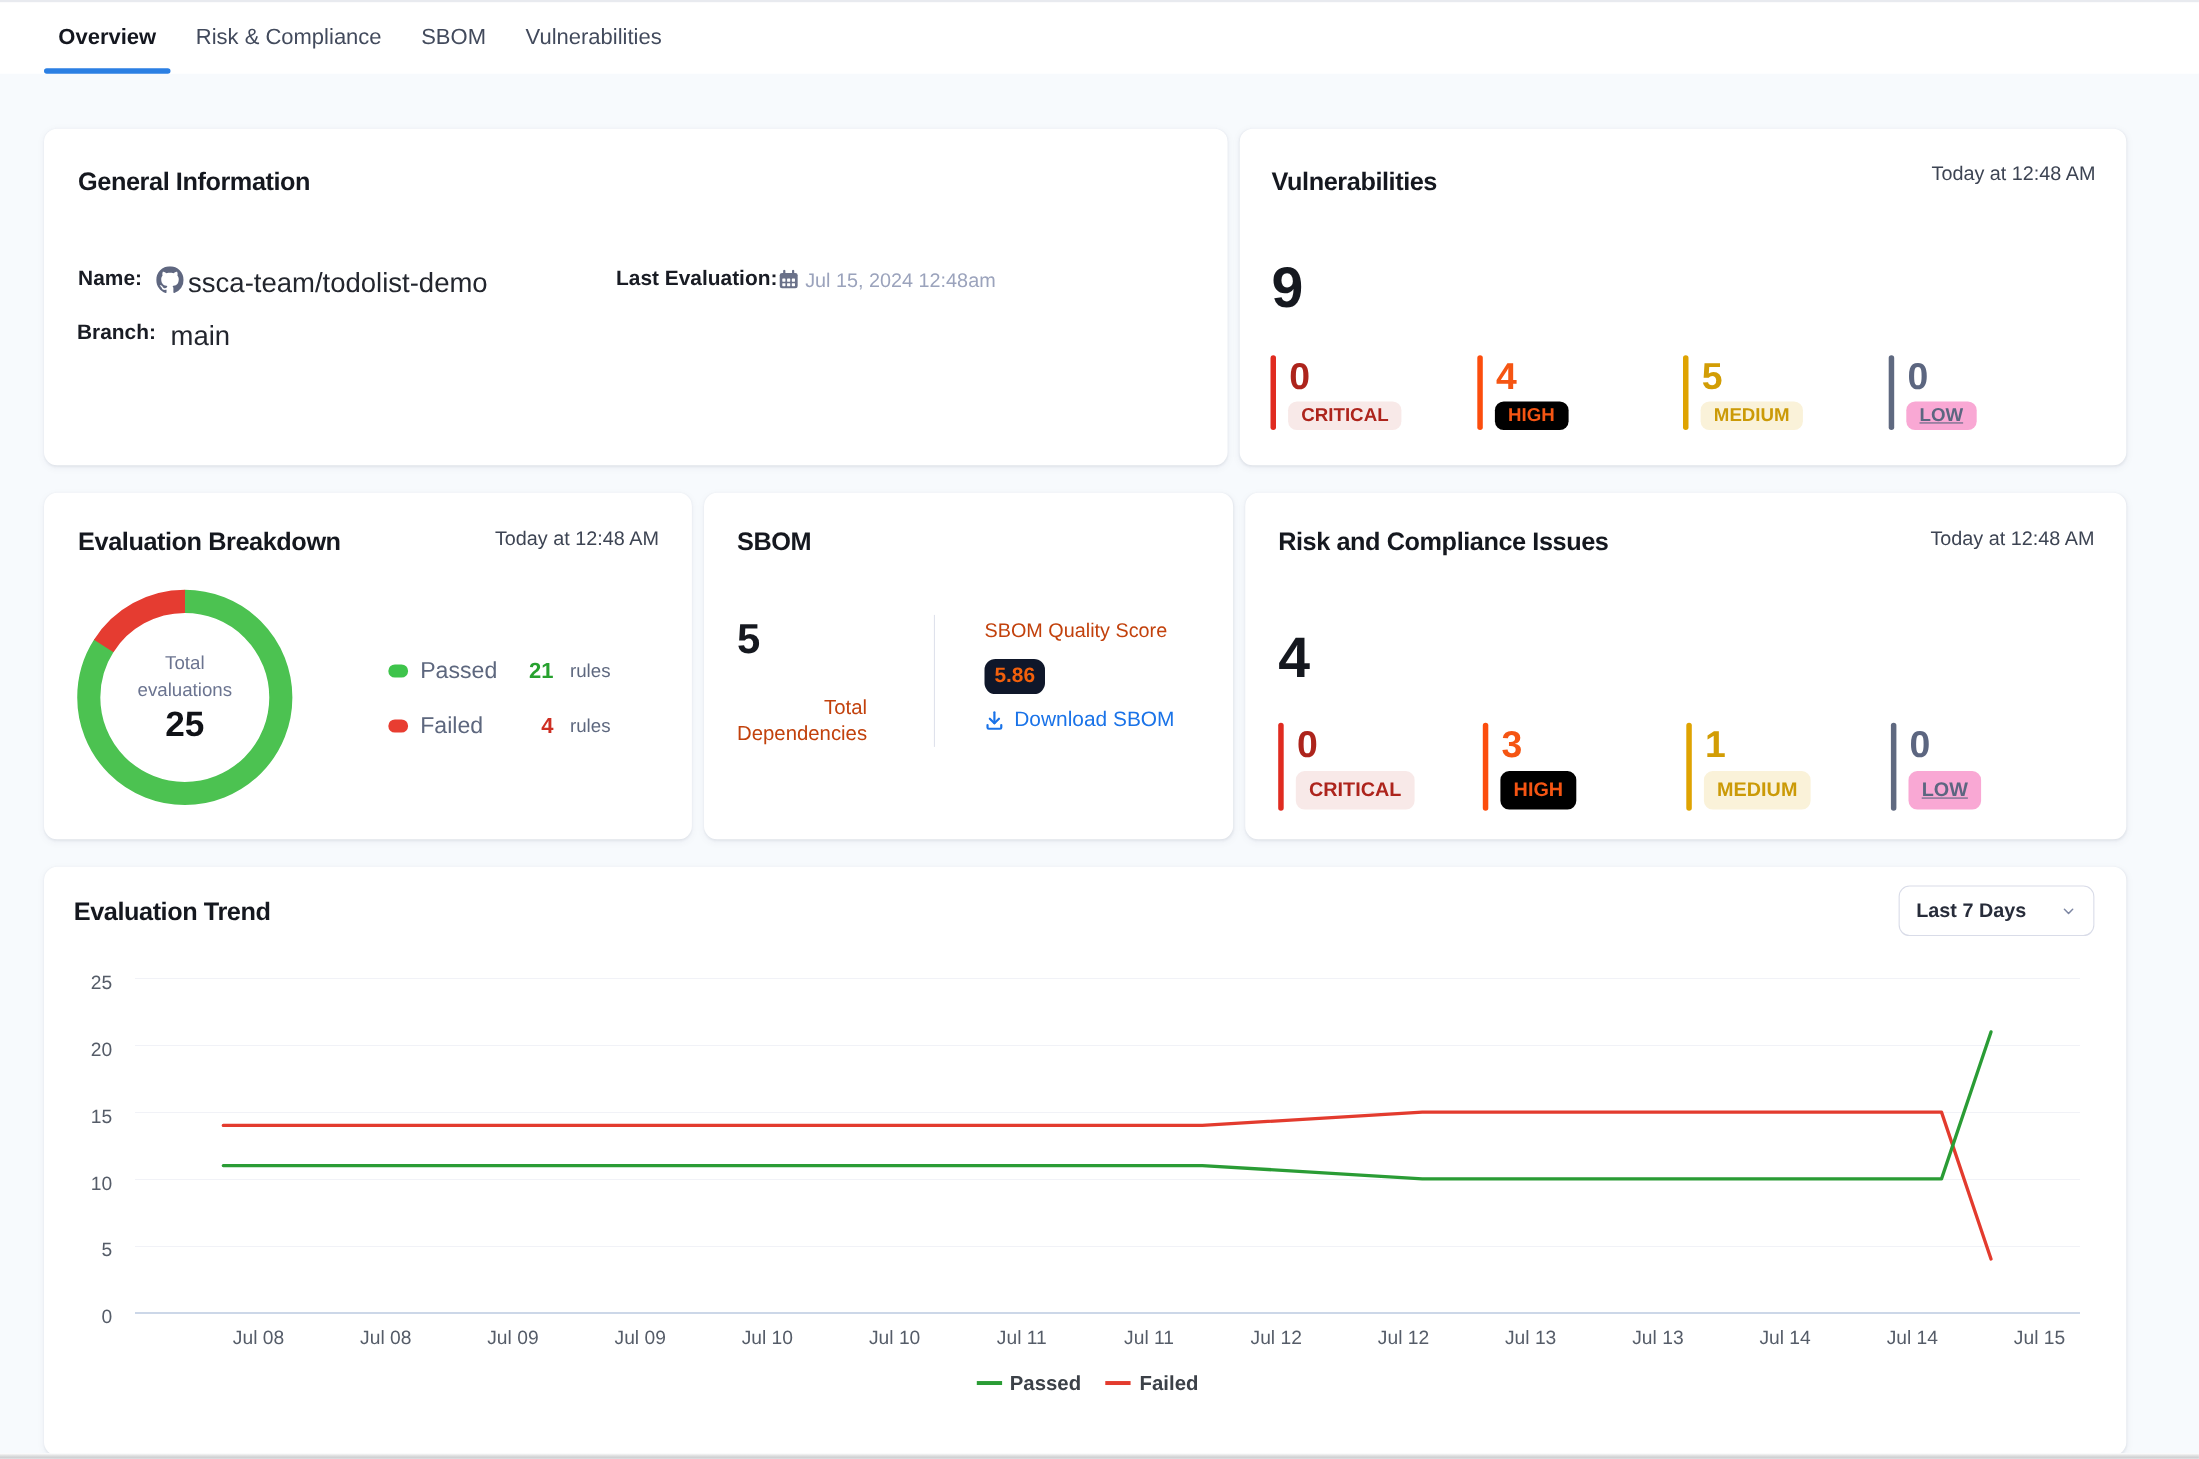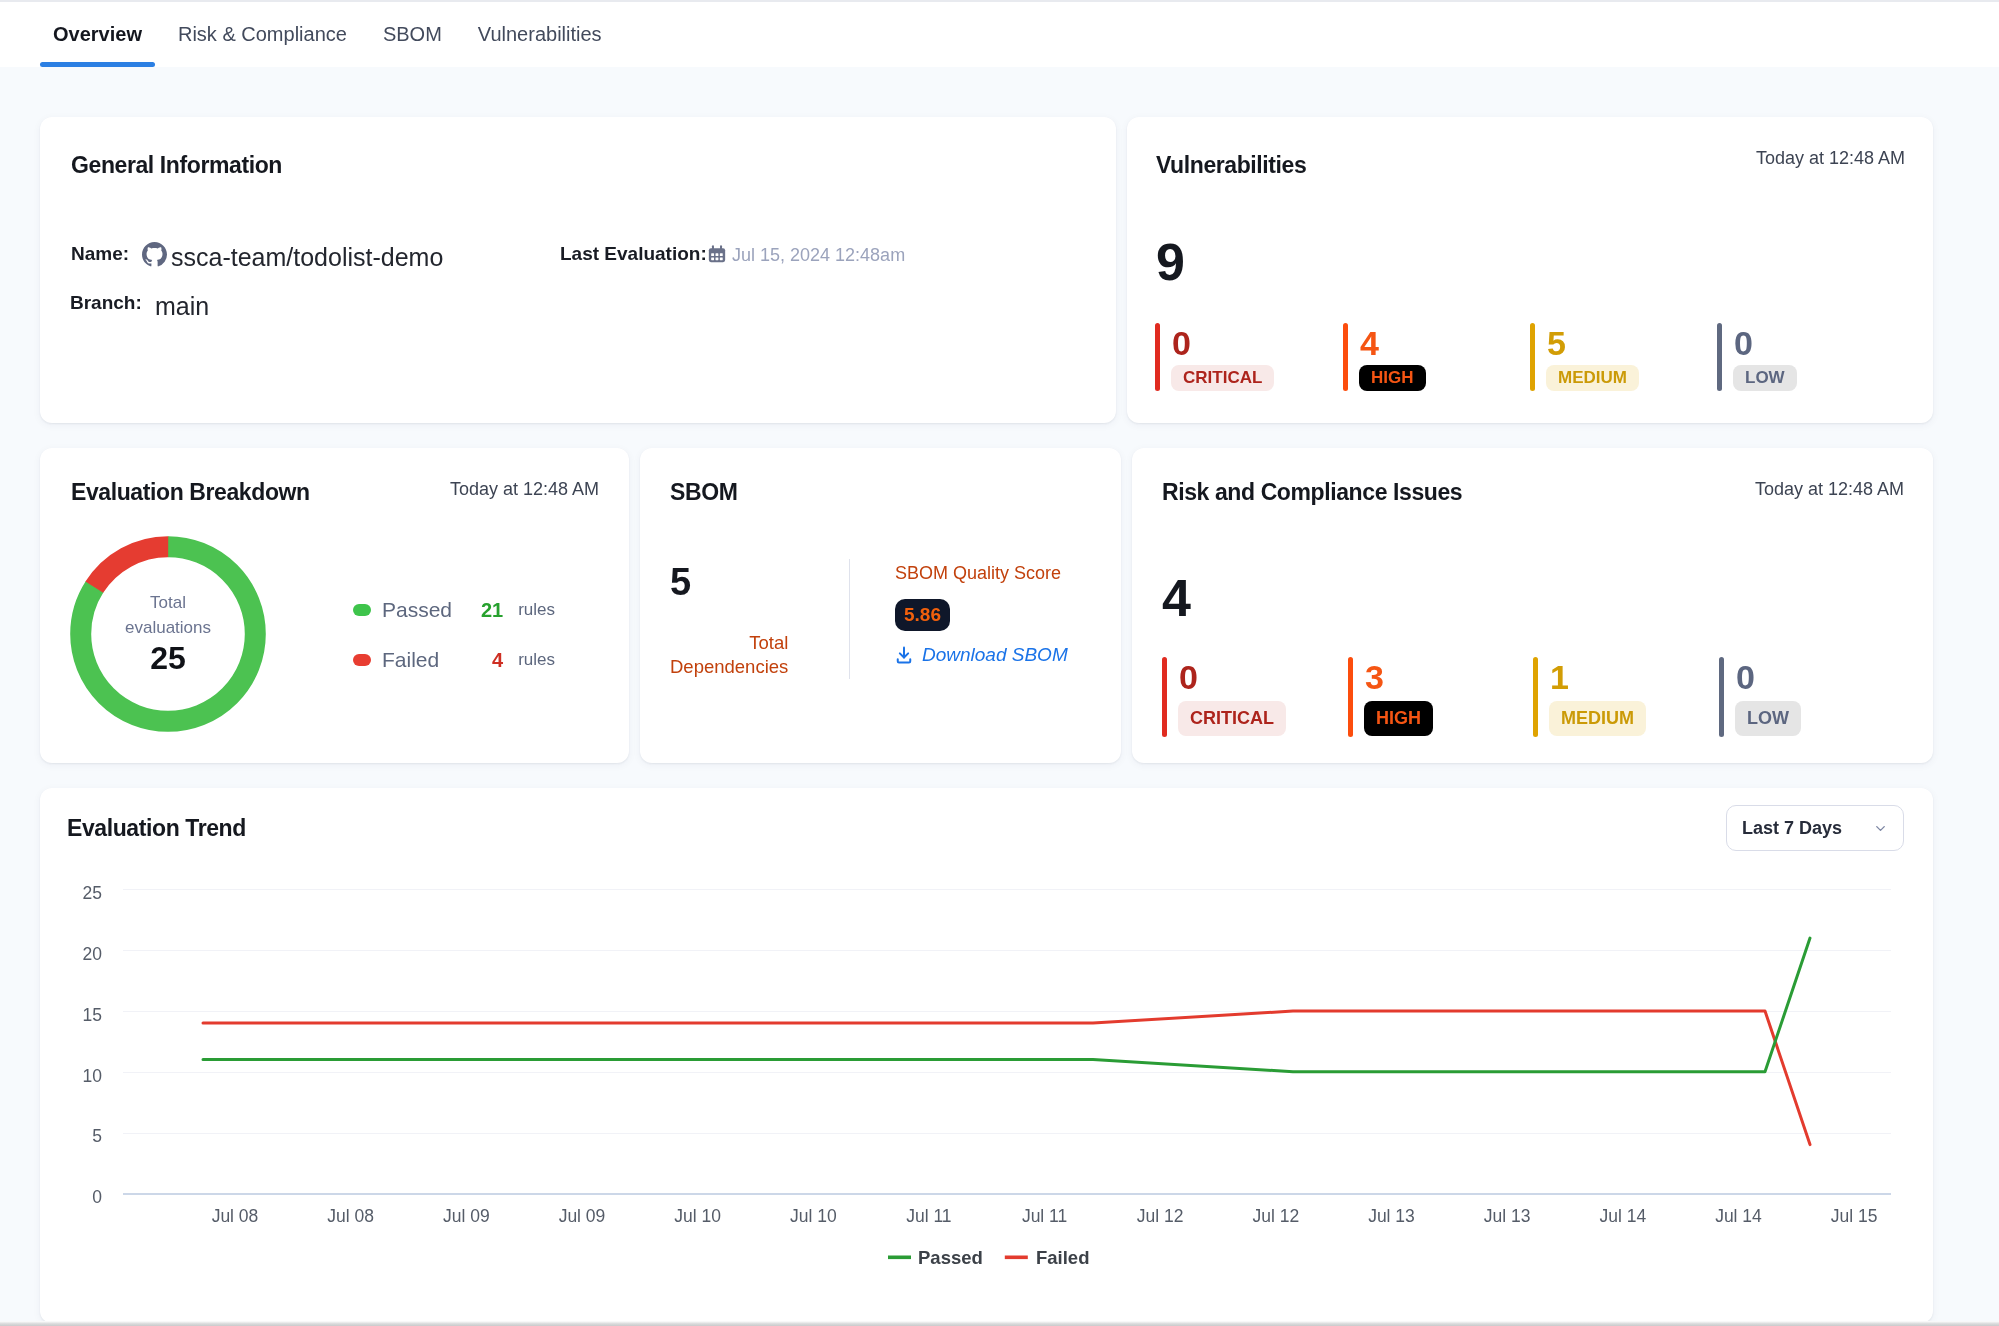--- a/index.html
+++ b/index.html
@@ -17,28 +17,28 @@
 
 .sev { position:absolute; display:flex; flex-direction:column; align-items:flex-start; }
 .sev .edge { position:absolute; left:0; top:0; bottom:0; width:5px; border-radius:3px; }
 .sev .num { font-size:34px; font-weight:700; line-height:40px; margin-left:17px; }
 .sev .pill { margin-left:16px; border-radius:8px; font-weight:700; }
 .p1 .pill { font-size:17px; padding:3px 12px; margin-top:2px; }
 .p2 .pill { font-size:18px; padding:7px 12px; margin-top:4px; }
 .c-crit .edge { background:#e02b20; } .c-crit .num { color:#ad241c; } .c-crit .pill { background:#f8e9e8; color:#ad241c; }
 .c-high .edge { background:#fc4d0d; } .c-high .num { color:#f55513; } .c-high .pill { background:#000000; color:#f55513; }
 .c-med .edge { background:#dfa301; } .c-med .num { color:#d29d05; } .c-med .pill { background:#faf2d9; color:#cb9a07; }
-.c-low .edge { background:#5f6980; } .c-low .num { color:#5c6680; } .c-low .pill { background:#e5e5e5; color:#5c6680; }
+.c-low .edge { background:#5f6980; } .c-low .num { color:#5c6680; } .c-low .pill { background:#f9a8d4; color:#5c6680;text-decoration:underline; }
 
 .lbl { font-weight:700; font-size:19px; color:#191c24; }
 .val { font-size:25px; color:#23262e; }
 
 .muted { color:#c2410c; font-size:20px;text-align:right; }
 .scorepill { position:absolute; background:#0f172a; color:#f2600c; font-weight:700; font-size:19px; border-radius:10px; padding:5px 9px; }
-.dl { position:absolute; color:#1a73e8; font-size:19px; font-weight:500; display:flex; align-items:center; gap:8px;font-style:italic; }
+.dl { position:absolute; color:#1a73e8; font-size:19px; font-weight:500; display:flex; align-items:center; gap:8px; }
 
 .leg { position:absolute; display:flex; align-items:center; width:202px; }
 .leg .dot { width:18px; height:12px; border-radius:6px; margin-right:11px; }
 .leg .name { font-size:21px; color:#5d677e; }
 .leg .cnt { margin-left:auto; font-weight:700; font-size:20px; }
 .leg .rul { font-size:17px; color:#5d677e; margin-left:15px; }
 .selbox { position:absolute; width:178px; height:46px; border:1px solid #d9dce8; border-radius:10px; background:#fff; display:flex; align-items:center; padding:0 15px; font-size:18px; font-weight:600; color:#272c3a; }
 </style>
 </head>
 <body>

